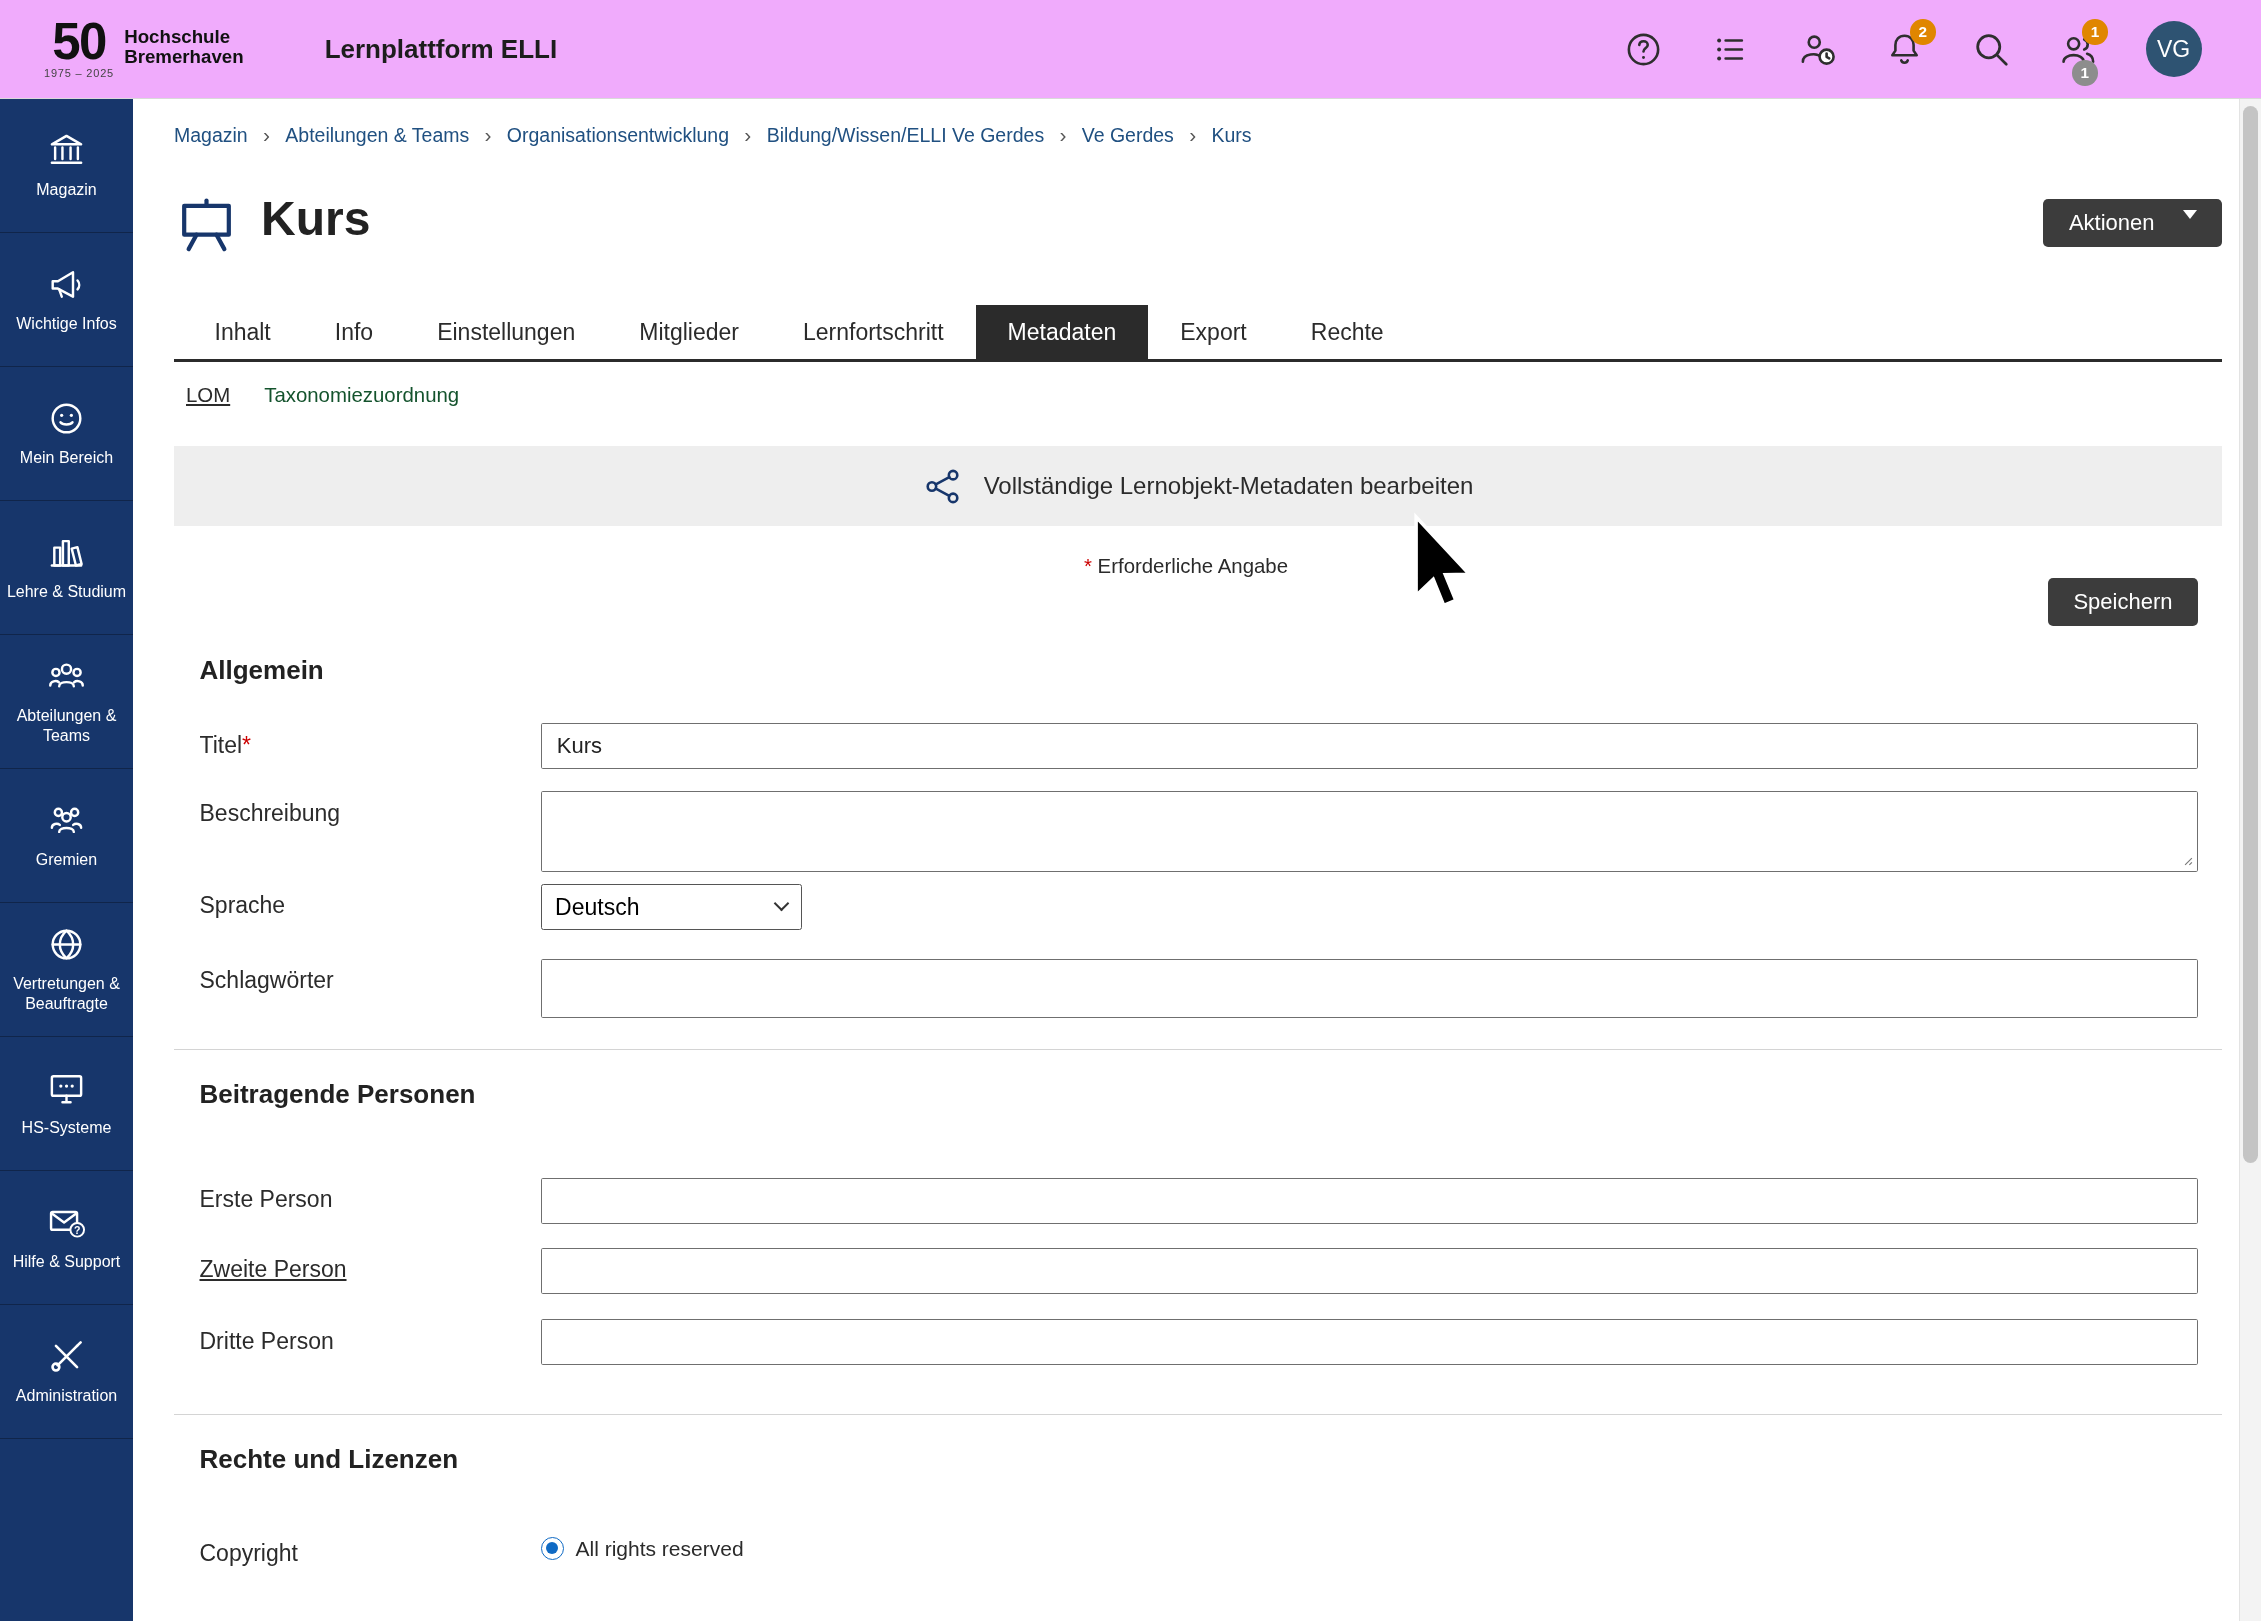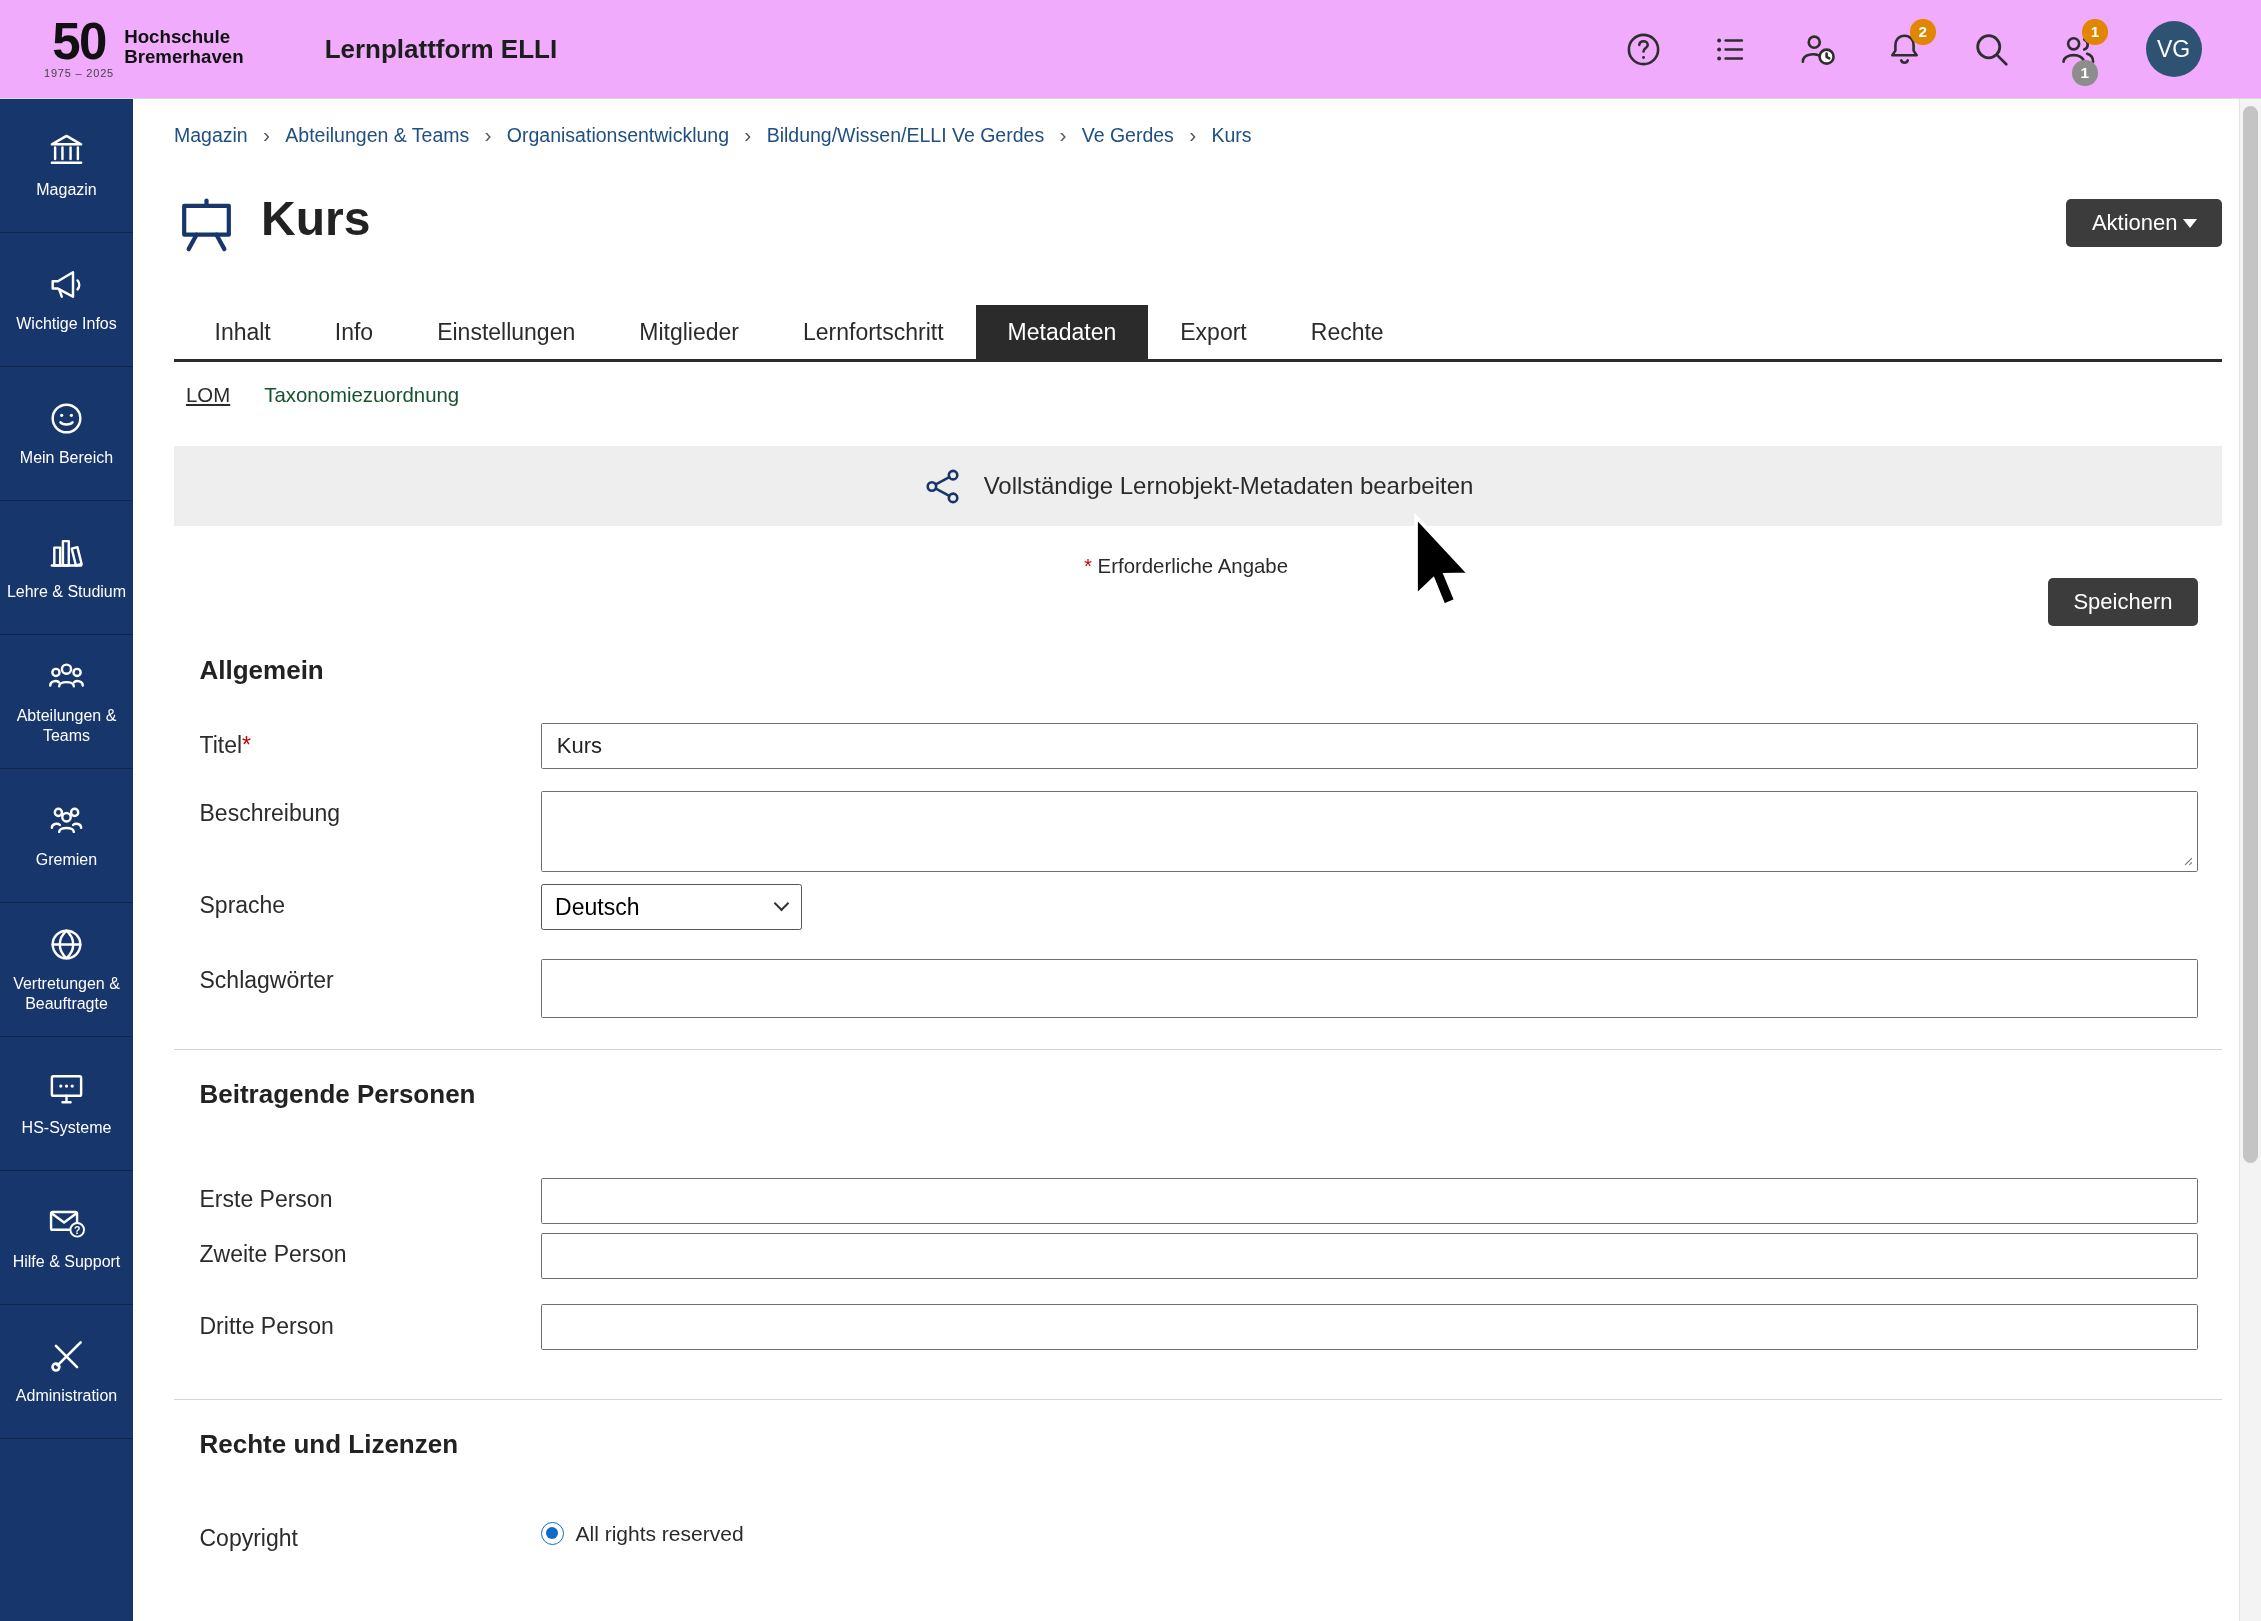--- a/index.html
+++ b/index.html
@@ -62,21 +62,21 @@
   .crumb-sep { color:#555; font-size:21px; }
 
   .title-row { display:flex; align-items:flex-start; margin-top:32px; }
   .course-icon { color:#17366b; margin-top:1.7px; }
   .course-icon svg { width:65px; height:63px; }
   .page-title { font-size:48px; font-weight:600; margin-left:22px; color:#222; line-height:1.1; }
   .btn-dark {
     background:#3c3c3c; color:#fff; font-size:22px; border:none; border-radius:5.1px;
     padding:11px 25.5px; cursor:pointer; font-family:inherit;
   }
-  .actions-btn { margin-left:auto; margin-top:6.8px; display:flex; align-items:center; gap:5px; }
+  .actions-btn { margin-left:auto; margin-top:6.8px; display:flex; align-items:flex-start; gap:28px; }
   .caret-down { width:0; height:0; border-left:7.6px solid transparent; border-right:7.6px solid transparent; border-top:9.3px solid #fff; }
 
   .tabs { display:flex; margin-top:48px; border-bottom:3.4px solid #2b2b2b; padding-left:8.5px; }
   .tab { font-size:23px; padding:13.6px 32px; cursor:pointer; color:#2b2b2b; white-space:nowrap; }
   .tab.active { background:#2b2b2b; color:#fff; }
 
   .subtabs { display:flex; gap:34px; padding:22px 0 0 12px; font-size:20.4px; }
   .subtab { cursor:pointer; color:#14532d; text-decoration:none; }
   .subtab.active { color:#2b2b2b; text-decoration:underline; }
 
@@ -122,21 +122,21 @@
   .radio::after { content:""; position:absolute; inset:4.2px; border-radius:50%; background:#0f6ac4; }
 
   
   .row-titel        { margin-top:37px; }
   .row-beschreibung { margin-top:22px; }
   .row-sprache      { margin-top:8.5px; }
   .row-schlagwoerter{ margin-top:29px; }
   .row-schlagwoerter input.text { height:59px; }
   .div-1 { margin-top:31px; }
   .row-erste  { margin-top:68px; }
-  .row-zweite { margin-top:9px; }
+  .row-zweite { margin-top:24px;text-decoration:underline; }
   .row-dritte { margin-top:25.5px; }
   .div-2 { margin-top:49px; }
   .row-copyright { margin-top:56px; }
 
   
   .scrollbar { position:absolute; right:0; top:99px; width:22px; height:1522px; background:#f3f3f3; border-left:0.8px solid #e3e3e3; z-index:7; }
   .scroll-thumb { position:absolute; top:6.8px; left:3.4px; width:14.4px; height:1057px; border-radius:7.6px; background:#c4c4c4; cursor:pointer; }
 
   
   .cursor { position:absolute; left:1411px; top:512px; z-index:50; pointer-events:none; }

